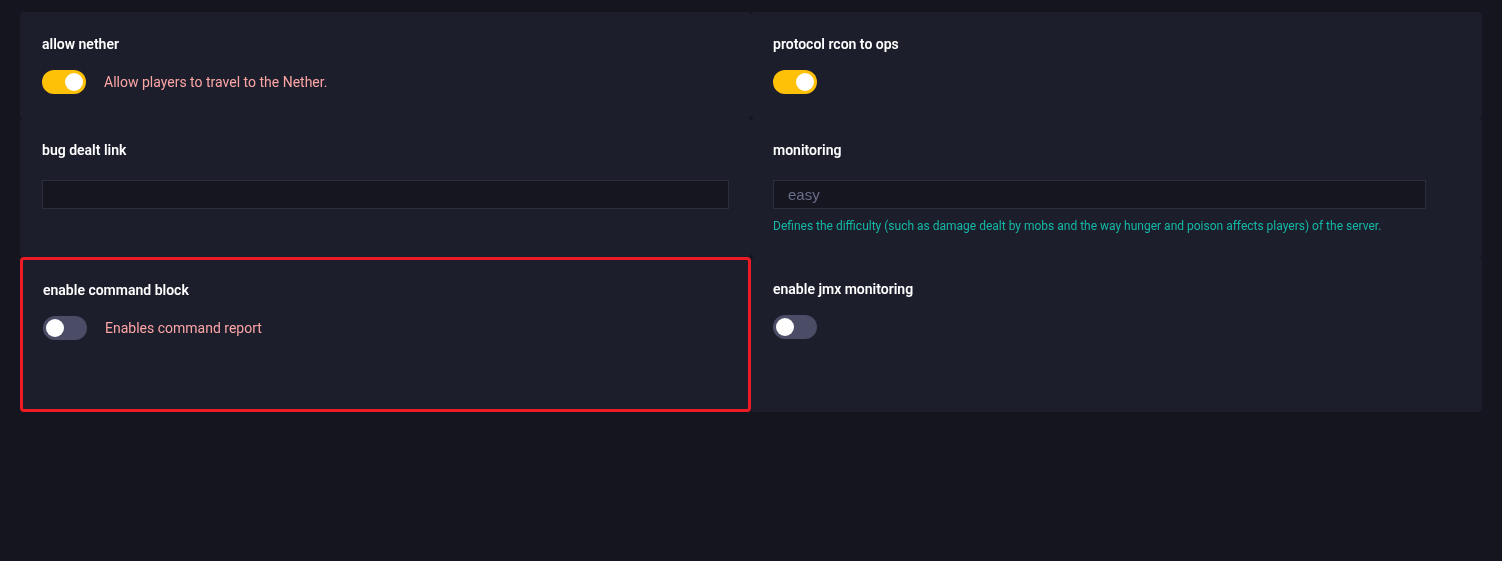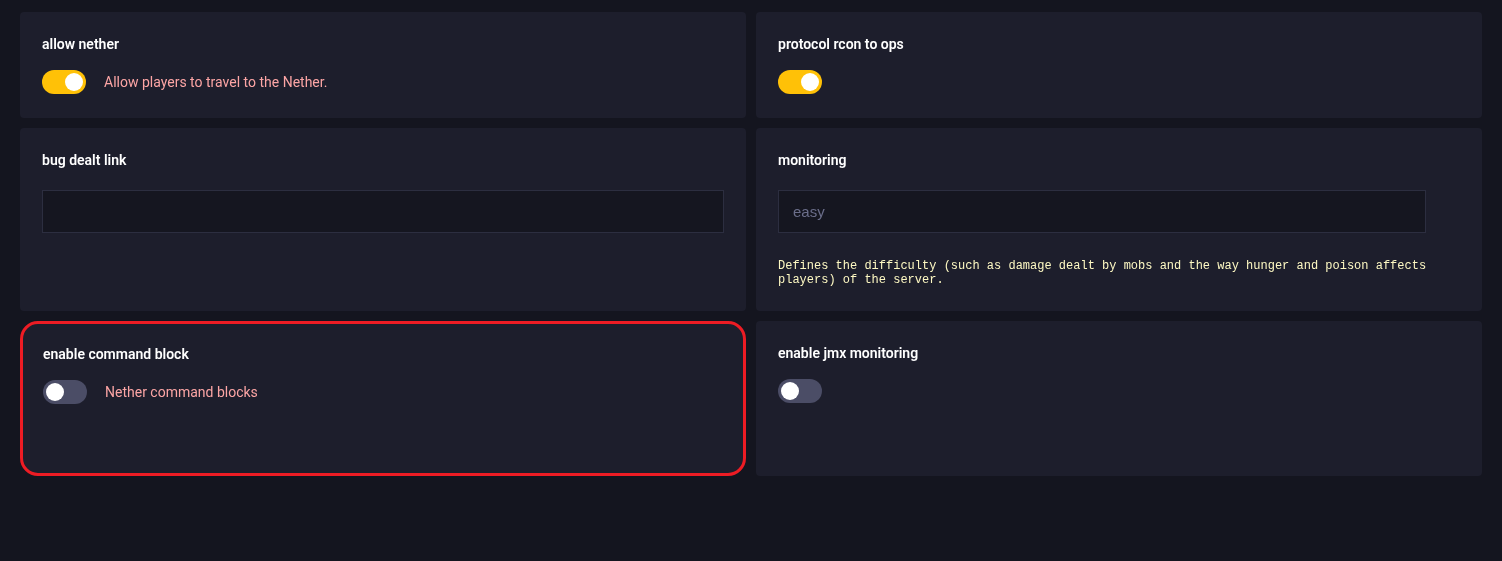--- a/index.html
+++ b/index.html
@@ -10,21 +10,21 @@
     body {
       background: #14151f;
       font-family: -apple-system, BlinkMacSystemFont, "Segoe UI", Roboto, sans-serif;
       width: 1502px;
       height: 561px;
       padding: 12px 20px;
     }
     .grid {
       display: grid;
       grid-template-columns: 1fr 1fr;
-      gap: 10px;
+      gap: 0;
     }
     .card {
       background: #1d1e2c;
       border-radius: 4px;
       padding: 24px 22px;
     }
     .card.highlighted {
       border: 3px solid #ed1c24;
       padding: 22px 20px;
     }
@@ -70,33 +70,31 @@
     .toggle-desc {
       color: #fca5a5;
       font-size: 14px;
     }
     .input-field {
       width: 100%;
       background: #151620;
       border: 1px solid #2c2e40;
       color: #6b6e8a;
       font-size: 15px;
-      padding: 12px 14px;
+      padding: 5px 14px;
       margin-top: 4px;
       outline: none;
     }
     .help-text {
-      color: #fef9c3;
+      color: #14b8a6;
       font-size: 12px;
-      margin-top: 26px;
-      font-family: Liberation Mono, monospace;
+      margin-top: 10px;
     }
     .tall-card {
       min-height: 155px;
-      border-radius: 18px;
     }
   </style>
 </head>
 <body>
 
 <div class="grid">
 
   <div class="card">
     <div class="card-title">allow nether</div>
     <div class="toggle-row">
@@ -127,21 +125,21 @@
     <input type="text" class="input-field" style="width: 95%;" value="easy">
     <div class="help-text">Defines the difficulty (such as damage dealt by mobs and the way hunger and poison affects players) of the server.</div>
   </div>
 
   <div class="card highlighted tall-card">
     <div class="card-title">enable command block</div>
     <div class="toggle-row">
       <div class="toggle off">
           <div class="knob"></div>
         </div>
-      <div class="toggle-desc">Nether command blocks</div>
+      <div class="toggle-desc">Enables command report</div>
     </div>
   </div>
 
   <div class="card">
     <div class="card-title">enable jmx monitoring</div>
     <div class="toggle-row">
       <div class="toggle off">
           <div class="knob"></div>
         </div>
       <div class="toggle-desc"></div>

